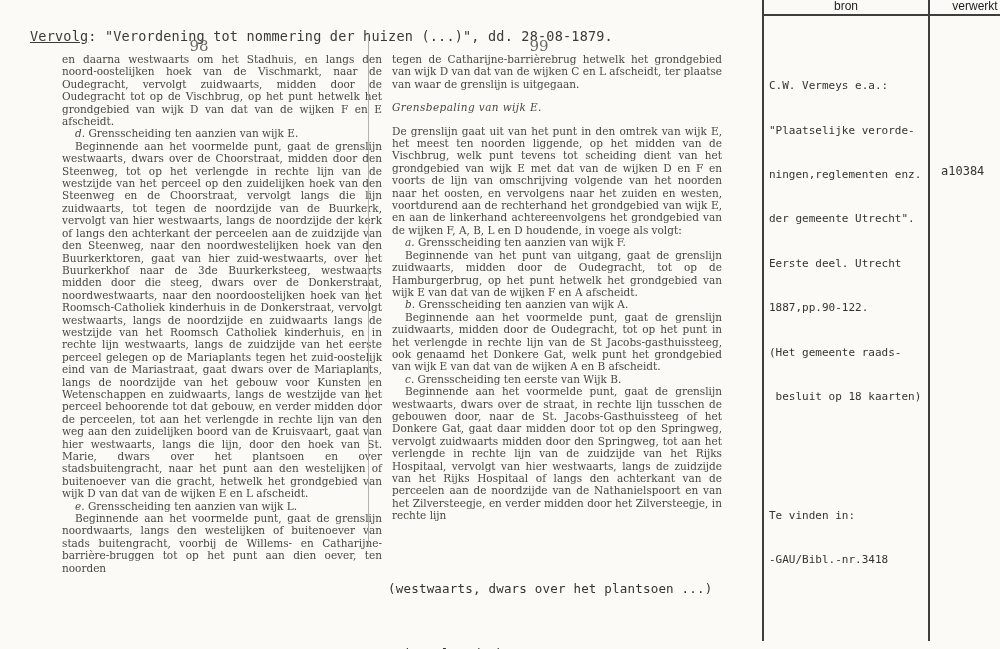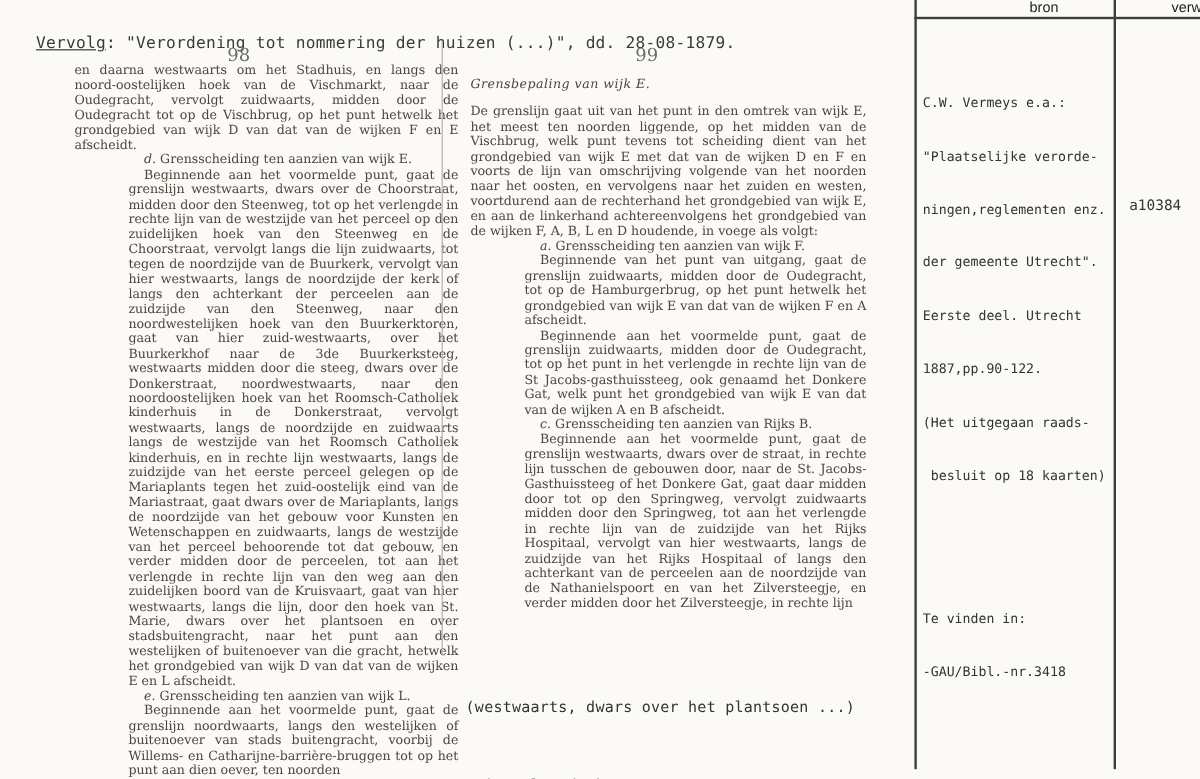--- a/index.html
+++ b/index.html
@@ -37,21 +37,21 @@
   #pn-right { left:524px; }
   .col {
     position:absolute; top:53px;
     font-size:10.5px; line-height:12.4px;
     color:#4b473f;
     text-align:justify;
   }
   #col-left  { left:62px;  width:320px; }
   #col-right { left:392px; width:330px; }
   .col p { margin:0; }
-  .col p.para, .col p.item { text-indent:13px;margin-left:45px; }
+  .col p.para, .col p.item { text-indent:13px; }
   .col p.cont { text-indent:0; }
   .col p.item .lbl { font-style:italic; }
   .col p.section-heading {
     text-align:left; font-style:italic; text-indent:0;
     margin:11px 0 11px 0;
     letter-spacing:.4px;
   }
   #col-divider {
     position:absolute; left:368px; top:34px;
     width:1px; height:512px; background:#b4b2ac;
@@ -59,21 +59,20 @@
   
   .tline { position:absolute; background:#3e3e3e; }
   #tl-left   { left:762px; top:0; width:2px; height:641px; }
   #tl-mid    { left:928px; top:0; width:2px; height:641px; }
   #tl-header { left:762px; top:14px; width:238px; height:2px; }
   .th {
     position:absolute; top:0; height:14px;
     font-family:"Liberation Sans", sans-serif;
     font-size:12px; line-height:13px; color:#1d1d1d;
     text-align:center;
-    margin-left:24px;
   }
   #th-bron     { left:764px; width:164px; }
   #th-verwerkt { left:930px; width:90px; }
   #bron-text {
     position:absolute; left:769px; top:20px;
     font-size:11px; line-height:14.8px;
     color:#333; white-space:pre;
   }
   #bron-location { margin-top:15px; }
   #verwerkt-value {
@@ -95,26 +94,28 @@
   <p class="cont">en daarna westwaarts om het Stadhuis, en langs den noord-oostelijken hoek van de Vischmarkt, naar de Oudegracht, vervolgt zuidwaarts, midden door de Oudegracht tot op de Vischbrug, op het punt hetwelk het grondgebied van wijk D van dat van de wijken F en E afscheidt.</p>
   <p class="item"><span class="lbl">d.</span> <span>Grensscheiding ten aanzien van wijk E.</span></p>
   <p class="para">Beginnende aan het voormelde punt, gaat de grenslijn westwaarts, dwars over de Choorstraat, midden door den Steenweg, tot op het verlengde in rechte lijn van de westzijde van het perceel op den zuidelijken hoek van den Steenweg en de Choorstraat, vervolgt langs die lijn zuidwaarts, tot tegen de noordzijde van de Buurkerk, vervolgt van hier westwaarts, langs de noordzijde der kerk of langs den achterkant der perceelen aan de zuidzijde van den Steenweg, naar den noordwestelijken hoek van den Buurkerktoren, gaat van hier zuid-westwaarts, over het Buurkerkhof naar de 3de Buurkerksteeg, westwaarts midden door die steeg, dwars over de Donkerstraat, noordwestwaarts, naar den noordoostelijken hoek van het Roomsch-Catholiek kinderhuis in de Donkerstraat, vervolgt westwaarts, langs de noordzijde en zuidwaarts langs de westzijde van het Roomsch Catholiek kinderhuis, en in rechte lijn westwaarts, langs de zuidzijde van het eerste perceel gelegen op de Mariaplants tegen het zuid-oostelijk eind van de Mariastraat, gaat dwars over de Mariaplants, langs de noordzijde van het gebouw voor Kunsten en Wetenschappen en zuidwaarts, langs de westzijde van het perceel behoorende tot dat gebouw, en verder midden door de perceelen, tot aan het verlengde in rechte lijn van den weg aan den zuidelijken boord van de Kruisvaart, gaat van hier westwaarts, langs die lijn, door den hoek van St. Marie, dwars over het plantsoen en over stadsbuitengracht, naar het punt aan den westelijken of buitenoever van die gracht, hetwelk het grondgebied van wijk D van dat van de wijken E en L afscheidt.</p>
   <p class="item"><span class="lbl">e.</span> <span>Grensscheiding ten aanzien van wijk L.</span></p>
   <p class="para">Beginnende aan het voormelde punt, gaat de grenslijn noordwaarts, langs den westelijken of buitenoever van stads buitengracht, voorbij de Willems- en Catharijne-barrière-bruggen tot op het punt aan dien oever, ten noorden</p>
 </div>
 
 <div id="col-divider"></div>
 
 <div id="col-right" class="col">
+  <p class="cont">tegen de Catharijne-barrièrebrug hetwelk het grondgebied van wijk D van dat van de wijken C en L afscheidt, ter plaatse van waar de grenslijn is uitgegaan.</p>
   <p class="section-heading">Grensbepaling van wijk E.</p>
   <p class="cont">De grenslijn gaat uit van het punt in den omtrek van wijk E, het meest ten noorden liggende, op het midden van de Vischbrug, welk punt tevens tot scheiding dient van het grondgebied van wijk E met dat van de wijken D en F en voorts de lijn van omschrijving volgende van het noorden naar het oosten, en vervolgens naar het zuiden en westen, voortdurend aan de rechterhand het grondgebied van wijk E, en aan de linkerhand achtereenvolgens het grondgebied van de wijken F, A, B, L en D houdende, in voege als volgt:</p>
   <p class="item"><span class="lbl">a.</span> <span>Grensscheiding ten aanzien van wijk F.</span></p>
   <p class="para">Beginnende van het punt van uitgang, gaat de grenslijn zuidwaarts, midden door de Oudegracht, tot op de Hamburgerbrug, op het punt hetwelk het grondgebied van wijk E van dat van de wijken F en A afscheidt.</p>
+  <p class="item"><span class="lbl">b.</span> <span>Grensscheiding ten aanzien van wijk A.</span></p>
   <p class="para">Beginnende aan het voormelde punt, gaat de grenslijn zuidwaarts, midden door de Oudegracht, tot op het punt in het verlengde in rechte lijn van de St Jacobs-gasthuissteeg, ook genaamd het Donkere Gat, welk punt het grondgebied van wijk E van dat van de wijken A en B afscheidt.</p>
-  <p class="item"><span class="lbl">c.</span> <span>Grensscheiding ten aanzien van Rijks B.</span></p>
+  <p class="item"><span class="lbl">c.</span> <span>Grensscheiding ten eerste van Wijk B.</span></p>
   <p class="para">Beginnende aan het voormelde punt, gaat de grenslijn westwaarts, dwars over de straat, in rechte lijn tusschen de gebouwen door, naar de St. Jacobs-Gasthuissteeg of het Donkere Gat, gaat daar midden door tot op den Springweg, vervolgt zuidwaarts midden door den Springweg, tot aan het verlengde in rechte lijn van de zuidzijde van het Rijks Hospitaal, vervolgt van hier westwaarts, langs de zuidzijde van het Rijks Hospitaal of langs den achterkant van de perceelen aan de noordzijde van de Nathanielspoort en van het Zilversteegje, en verder midden door het Zilversteegje, in rechte lijn</p>
 </div>
 
 <div id="annotation-bottom" class="typed">
   <div>(westwaarts, dwars over het plantsoen ...)</div>
   <div> Zie volgende kaart.</div>
 </div>
 
 <div id="tl-left" class="tline"></div>
 <div id="tl-mid" class="tline"></div>
@@ -123,21 +124,21 @@
 <div id="th-verwerkt" class="th">verwerkt</div>
 
 <div id="bron-text" class="typed">
   <div>
     <div>C.W. Vermeys e.a.:</div>
     <div>"Plaatselijke verorde-</div>
     <div>ningen,reglementen enz.</div>
     <div>der gemeente Utrecht".</div>
     <div>Eerste deel. Utrecht</div>
     <div>1887,pp.90-122.</div>
-    <div>(Het uitgegaan raads-</div>
+    <div>(Het gemeente raads-</div>
     <div> besluit op 18 kaarten)</div>
   </div>
   <div id="bron-location">
     <div>Te vinden in:</div>
     <div>-GAU/Bibl.-nr.3418</div>
   </div>
 </div>
 
 <div id="verwerkt-value" class="typed">a10384</div>
 

